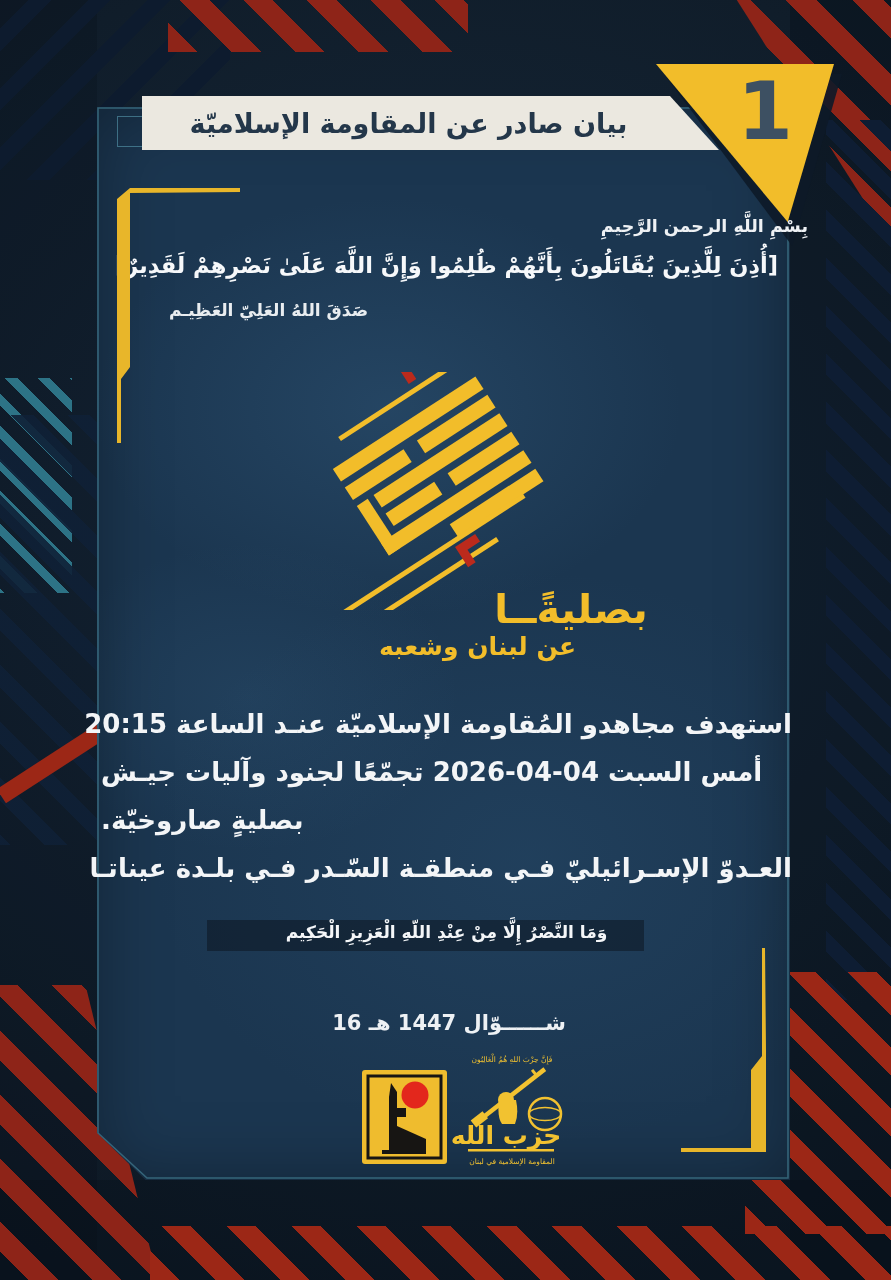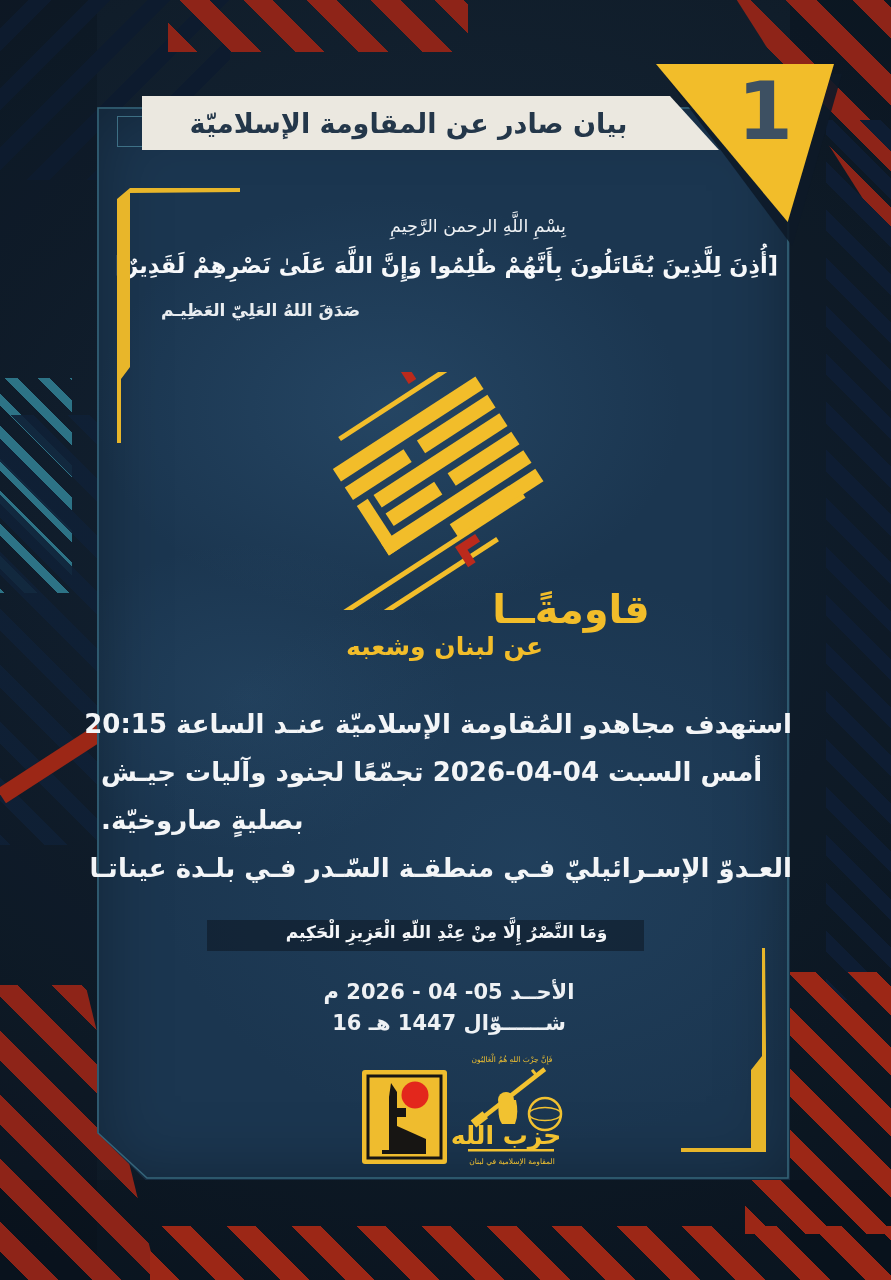--- a/index.html
+++ b/index.html
@@ -56,30 +56,30 @@
   .header-bar .title{font-size:27px;font-weight:bold;color:#24374a;direction:rtl;white-space:nowrap;}
   .tri-shadow{left:664px;top:74px;width:178px;height:172px;background:rgba(13,26,40,.9);
     clip-path:polygon(0 0,100% 0,72% 100%);}
   .tri-yellow{left:656px;top:64px;width:178px;height:158px;background:#f2bd2a;
     clip-path:polygon(0 0,100% 0,74% 100%);}
   .badge-num{left:730px;top:66px;width:70px;height:92px;color:#3d5062;
     font-size:80px;font-weight:bold;text-align:center;line-height:92px;}
   
   .rtl{direction:rtl;}
   .ltr{direction:ltr;}
-  .basmala{left:119px;top:216px;width:660px;text-align:center;color:#eef1f4;
-    font-size:17.5px;font-weight:normal;transform:translateX(29px);white-space:nowrap;}
+  .basmala{left:119px;top:216px;width:660px;color:#eef1f4;
+    font-size:17.5px;font-weight:bold;transform:translateX(29px);white-space:nowrap;}
   .verse{left:101px;top:252px;width:691px;text-align:center;color:#f6f8fa;
     font-size:22.5px;font-weight:bold;white-space:nowrap;}
-  .attest{left:119px;top:300px;width:660px;text-align:left;padding-left:42px;color:#e9edf0;
+  .attest{left:127px;top:300px;width:660px;text-align:left;padding-left:42px;color:#e9edf0;
     font-size:17px;font-weight:bold;white-space:nowrap;}
   
   .slogan1{left:466px;top:586px;width:210px;text-align:center;color:#f2bd2a;
     font-size:40px;font-weight:bold;white-space:nowrap;}
-  .slogan2{left:346px;top:632px;width:230px;text-align:left;color:#f2bd2a;
+  .slogan2{left:346px;top:632px;width:230px;text-align:right;color:#f2bd2a;
     font-size:25px;font-weight:bold;white-space:nowrap;letter-spacing:1px;}
   
   .statement{left:101px;top:700px;width:691px;text-align:left;color:#f3f5f7;}
   .statement .line{height:48px;line-height:48px;font-size:26px;font-weight:bold;white-space:nowrap;direction:rtl;}
   
   .close-strip{left:207px;top:920px;width:437px;height:31px;background:rgba(9,17,27,.5);}
   .close-verse{left:101px;top:922px;width:691px;text-align:center;color:#f4f6f8;
     font-size:17px;font-weight:bold;white-space:nowrap;}
   
   .date-line{left:119px;width:660px;text-align:center;color:#eef1f4;
@@ -146,34 +146,33 @@
         <rect x="-60" y="184" width="200" height="5"></rect>
       </g>
       <g fill="#bb2a1c">
         <path d="M28,-26 h24 v9 h-15 v15 h-9 z"></path>
         <path d="M150,-16 h24 v9 h-15 v15 h-9 z"></path>
         <path d="M100,170 h24 v9 h-15 v15 h-9 z"></path>
       </g>
     </g>
   </svg>
 
-  <div class="abs slogan1 rtl">قاومةًــا</div>
+  <div class="abs slogan1 rtl">بصليةًــا</div>
   <div class="abs slogan2 rtl">عن لبنان وشعبه</div>
 
   <div class="abs statement">
     <div class="line">استهدف مجاهدو المُقاومة الإسلاميّة عنـد الساعة 20:15</div>
     <div class="line">أمس السبت 04-04-2026 تجمّعًا لجنود وآليات جيـش</div>
     <div class="line">بصليةٍ صاروخيّة.</div>
     <div class="line">العـدوّ الإسـرائيليّ فـي منطقـة السّـدر فـي بلـدة عيناتـا</div>
   </div>
 
   <div class="abs close-strip"></div>
   <div class="abs close-verse rtl">وَمَا النَّصْرُ إِلَّا مِنْ عِنْدِ اللّهِ الْعَزِيزِ الْحَكِيم</div>
 
-  <div class="abs date-line date-greg rtl">الأحــد 05- 04 - 2026 م</div>
   <div class="abs date-line date-hijri ltr">16 شــــــوّال 1447 هـ</div>
 
   <svg class="abs logo-left" width="85" height="94" viewBox="0 0 85 94">
     <rect width="85" height="94" rx="3" fill="#efbc2e"></rect>
     <rect x="6" y="6" width="73" height="82" fill="none" stroke="#171513" stroke-width="3"></rect>
     <circle cx="53" cy="25" r="13.5" fill="#e3271c"></circle>
     <g fill="#171513">
       <polygon points="29,13 35,22 35,84 27,84 27,27"></polygon>
       <rect x="35" y="38" width="9" height="9"></rect>
       <polygon points="35,56 64,69 64,84 35,84"></polygon>

